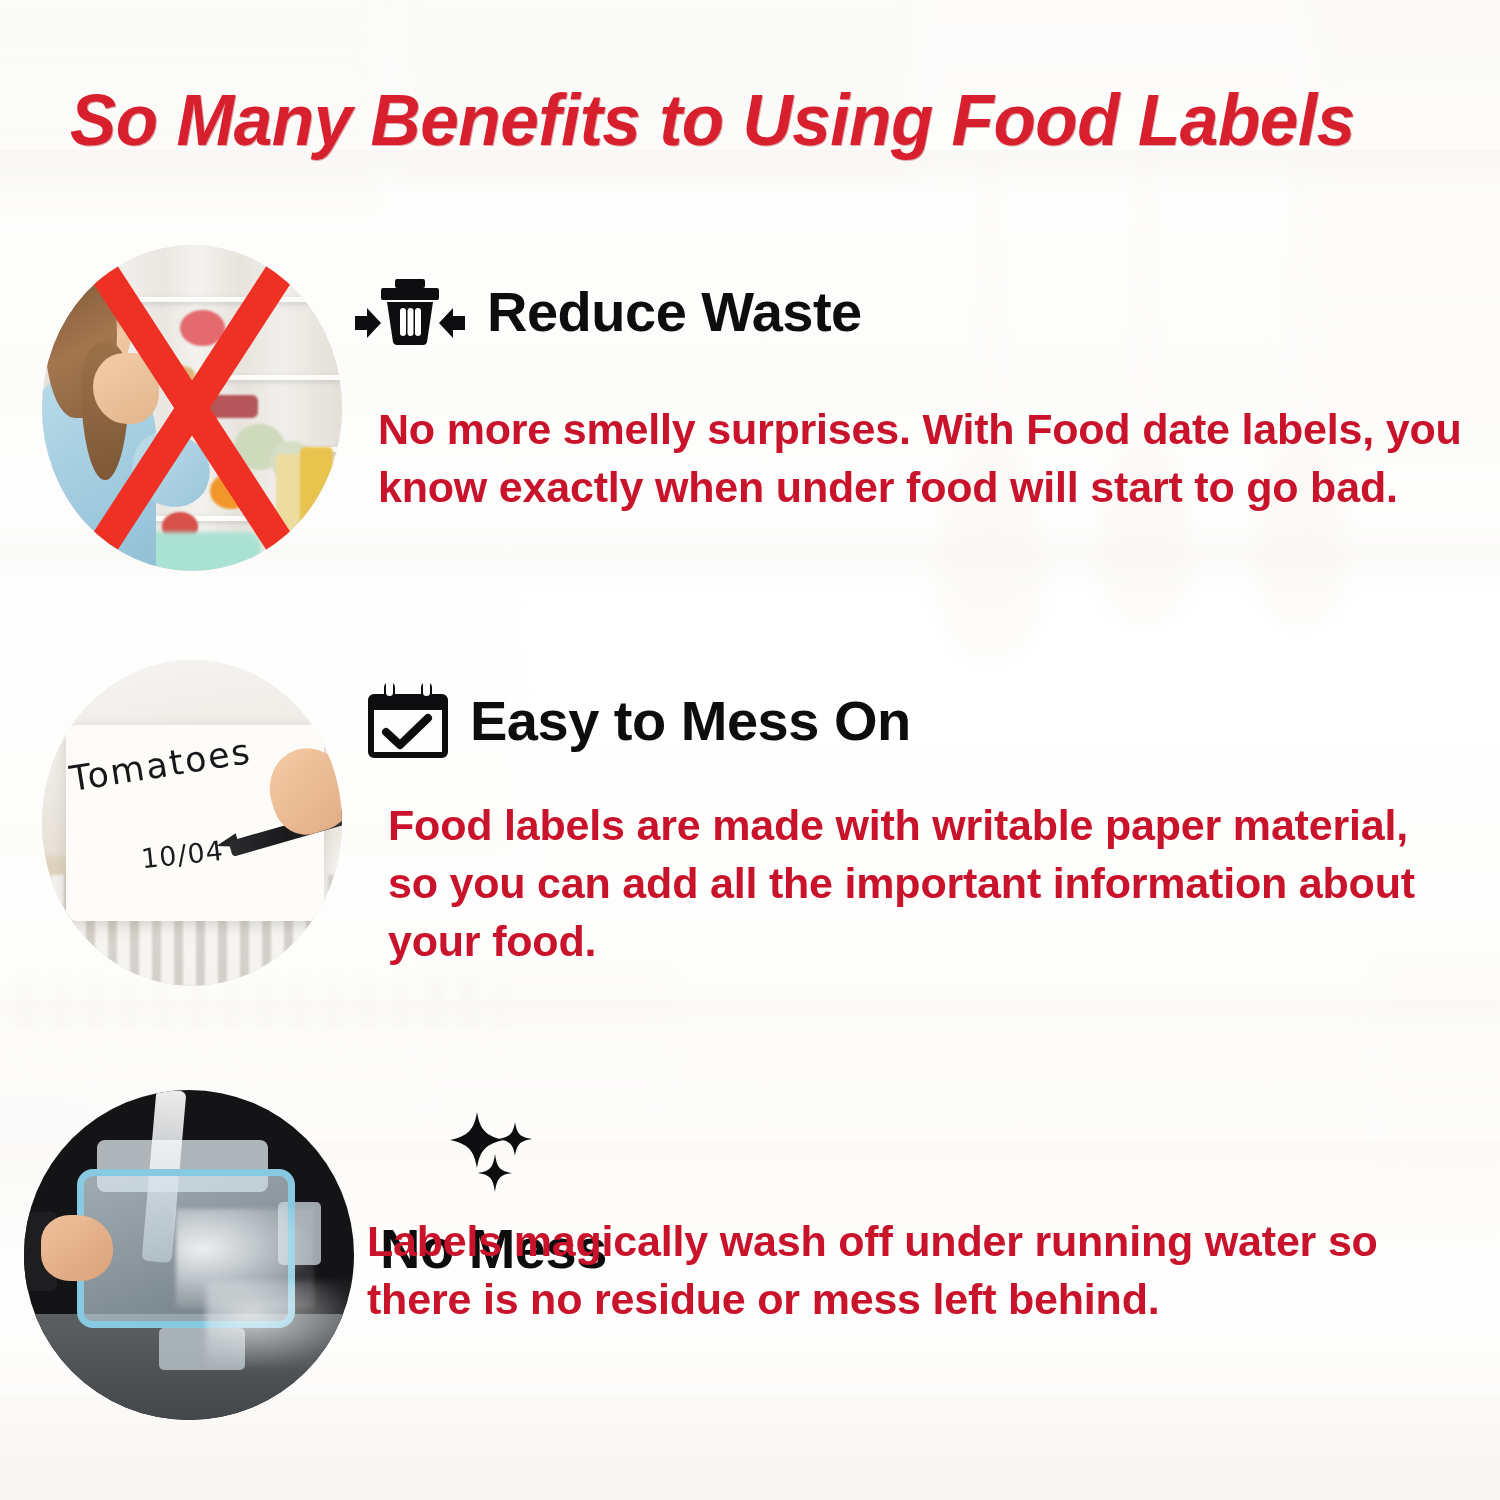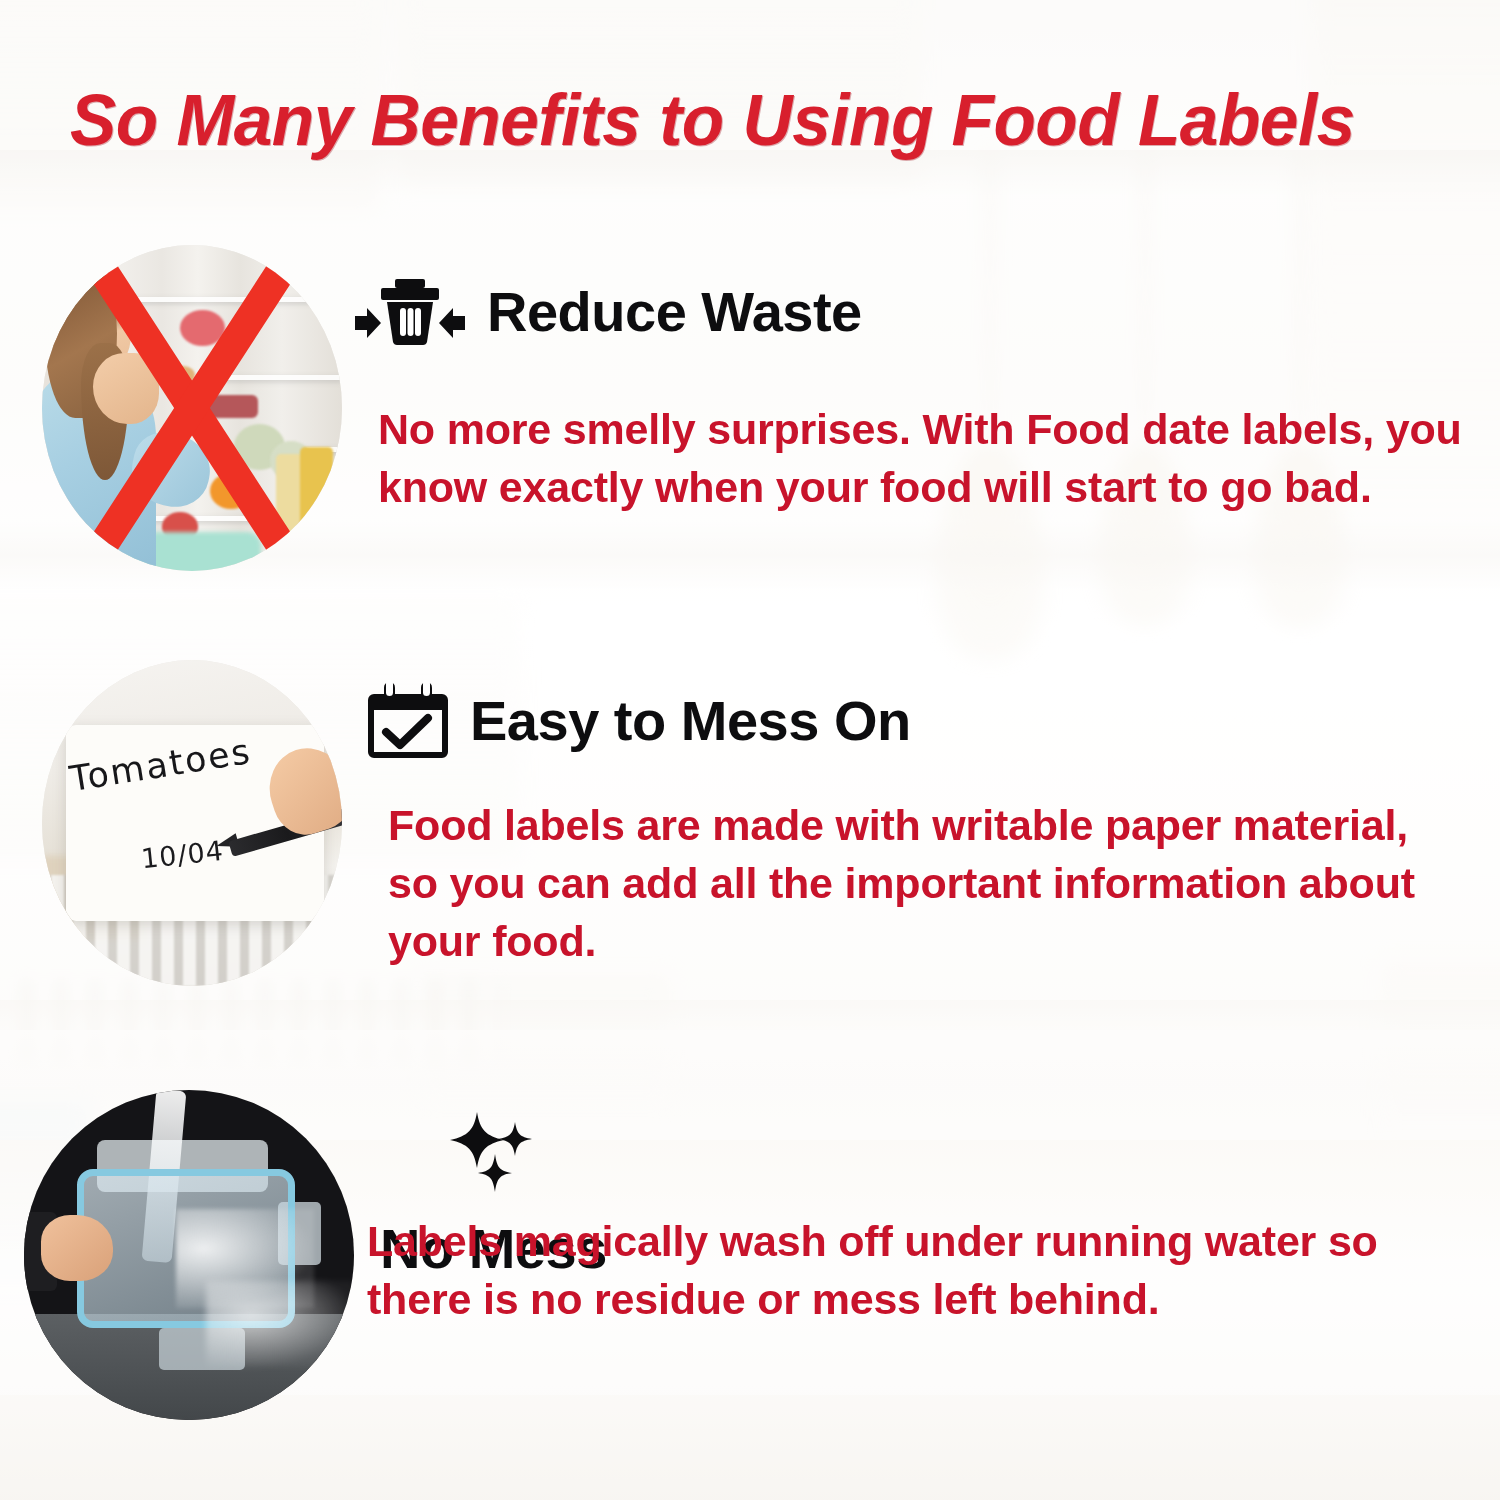--- a/index.html
+++ b/index.html
@@ -403,21 +403,21 @@
             <rect x="45" y="32" width="6" height="28" rx="3" fill="#ffffff"></rect>
             <rect x="52.5" y="32" width="6" height="28" rx="3" fill="#ffffff"></rect>
             <rect x="60" y="32" width="6" height="28" rx="3" fill="#ffffff"></rect>
             <path d="M0 40 L0 54 L12 54 L12 62 L26 47 L12 32 L12 40 Z"></path>
             <path d="M110 40 L110 54 L98 54 L98 62 L84 47 L98 32 L98 40 Z"></path>
           </g>
         </svg>
         <span>Reduce Waste</span>
       </div>
 
-      <div class="bbody" style="left:378px; top:400px; width:1090px;">No more smelly surprises. With Food date labels, you know exactly when your food will start to go bad.</div>
+      <div class="bbody" style="left:378px; top:400px; width:1090px;">No more smelly surprises. With Food date labels, you know exactly when under food will start to go bad.</div>
     </div>
 
     <div class="benefit">
 
       <div class="thumb" style="left:42px; top:660px; width:300px; height:326px;">
         <div class="inner">
           <div class="t2-bg"></div>
           <div class="t2-wood"></div>
           <div class="t2-slats"></div>
           <div class="t2-card"></div>

